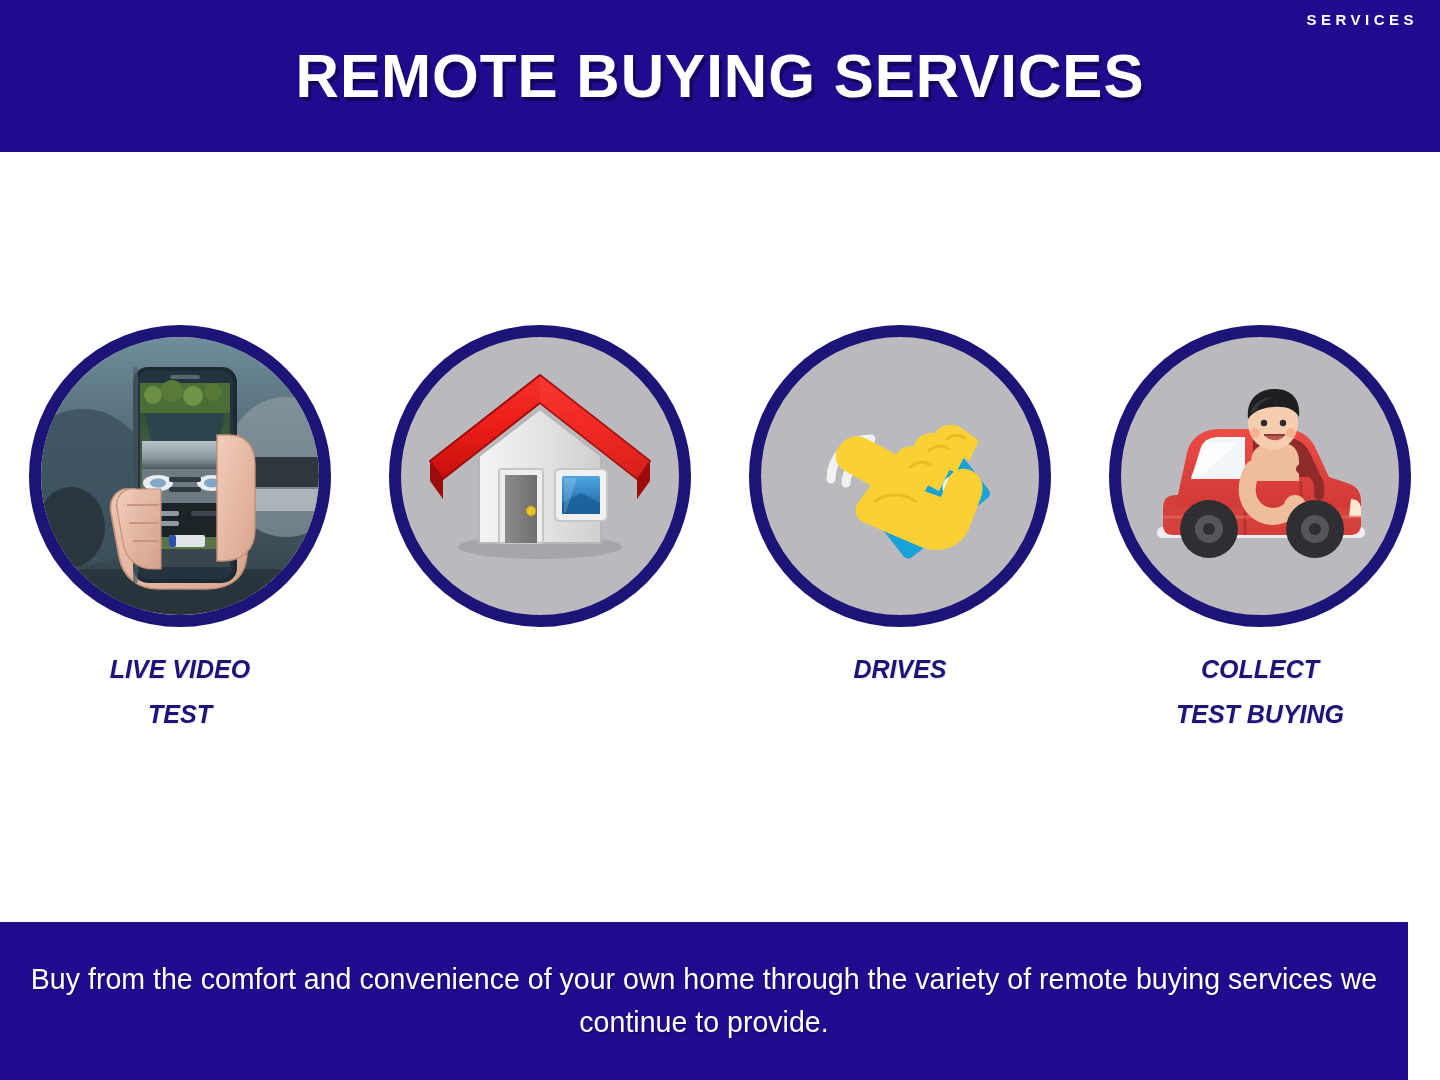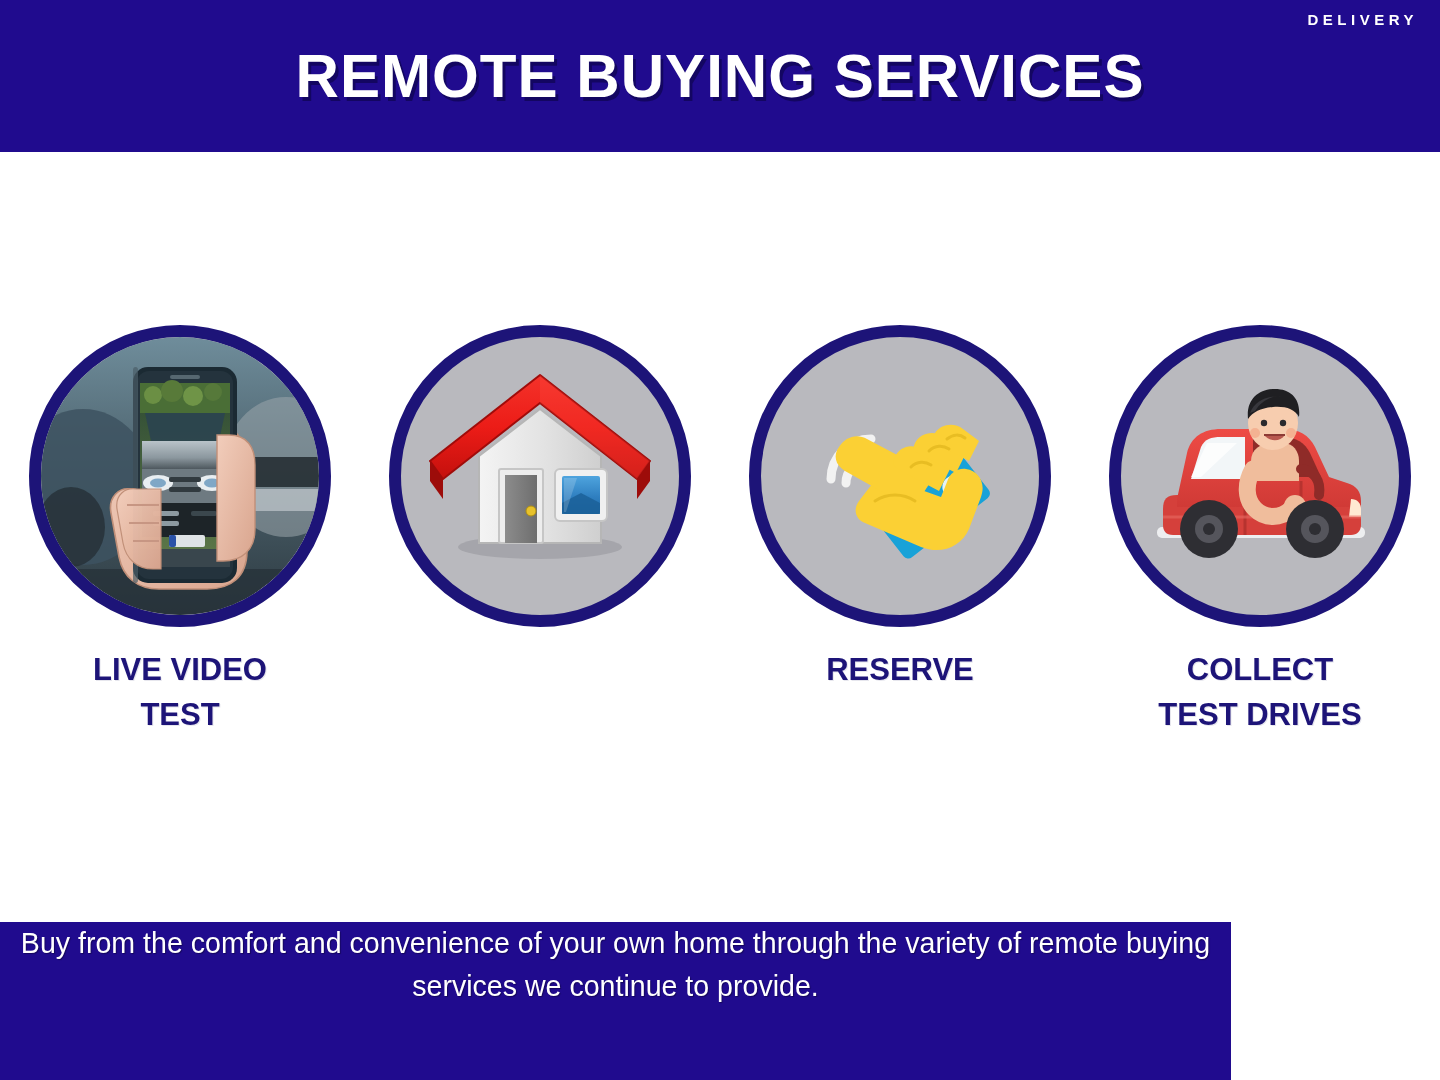--- a/index.html
+++ b/index.html
@@ -85,59 +85,60 @@
     display: flex;
     align-items: center;
     justify-content: center;
   }
   .badge svg { display: block; }
 
   .card-label {
     margin-top: 20px;
     text-align: center;
     color: #1D1478;
-    font-size: 31px;
+    font-size: 25px;
     font-weight: 700;
     line-height: 45px;
     letter-spacing: 0px;
     font-family: "Liberation Sans", sans-serif;
     text-shadow: 1px 1px 0 rgba(200,200,215,0.45);
+    font-style: italic;
   }
 
   
   .footer-band {
     position: absolute;
     left: 0;
     bottom: 0;
-    width: 1231px;
+    width: 1408px;
     height: 158px;
     background: #200B8E;
     display: flex;
-    align-items: flex-start;
+    align-items: center;
     justify-content: center;
   }
   .footer-text {
     width: 1420px;
     text-align: center;
     color: #ffffff;
     font-size: 29px;
     font-weight: 400;
     line-height: 43px;
     transform: scaleX(0.985);
     font-family: "Liberation Sans", sans-serif;
     text-shadow: 1px 1px 1px rgba(0,0,0,0.35);
   }
 </style>
 </head>
 <body>
 
 <div class="slide">
 
   <div class="header-band">
-    <div class="brand-tag">DELIVERY</div>
+    <div class="brand-tag">SERVICES</div>
     <div class="slide-title">REMOTE BUYING SERVICES</div>
   </div>
 
   <div class="cards-row">
 
     <div class="service-card">
       <div class="badge">
         <svg width="278" height="278" viewBox="0 0 278 278">
           <defs>
             <clipPath id="c1">
@@ -318,21 +319,21 @@
 
           <g fill="none" stroke="#e8bd23" stroke-width="3" stroke-linecap="round">
             <path d="M136 116 C142 110 150 110 156 114"></path>
             <path d="M154 100 C160 94 168 94 174 98"></path>
             <path d="M172 88 C178 83 185 83 190 87"></path>
             <path d="M100 150 C112 142 128 142 140 150"></path>
           </g>
         </svg>
       </div>
       <div class="card-label">
-        <span>RESERVE</span><br>
+        <span>DRIVES</span><br>
       </div>
     </div>
 
     <div class="service-card">
       <div class="badge">
         <svg width="255" height="255" viewBox="0 0 255 255">
           <defs>
             <linearGradient id="carred" x1="0" y1="0" x2="0" y2="1">
               <stop offset="0" stop-color="#ee4b45"></stop>
               <stop offset="1" stop-color="#d03a36"></stop>
@@ -388,21 +389,21 @@
             <circle cx="76" cy="180" r="14" fill="#55555c"></circle>
             <circle cx="76" cy="180" r="6" fill="#2e2e33"></circle>
             <circle cx="182" cy="180" r="29" fill="#2e2e33"></circle>
             <circle cx="182" cy="180" r="14" fill="#55555c"></circle>
             <circle cx="182" cy="180" r="6" fill="#2e2e33"></circle>
           </g>
         </svg>
       </div>
       <div class="card-label">
         <span>COLLECT</span><br>
-        <span>TEST DRIVES</span>
+        <span>TEST BUYING</span>
       </div>
     </div>
 
   </div>
 
   <div class="footer-band">
     <div class="footer-text">Buy from the comfort and convenience of your own home through the variety of remote buying services we continue to provide.</div>
   </div>
 
 </div>

